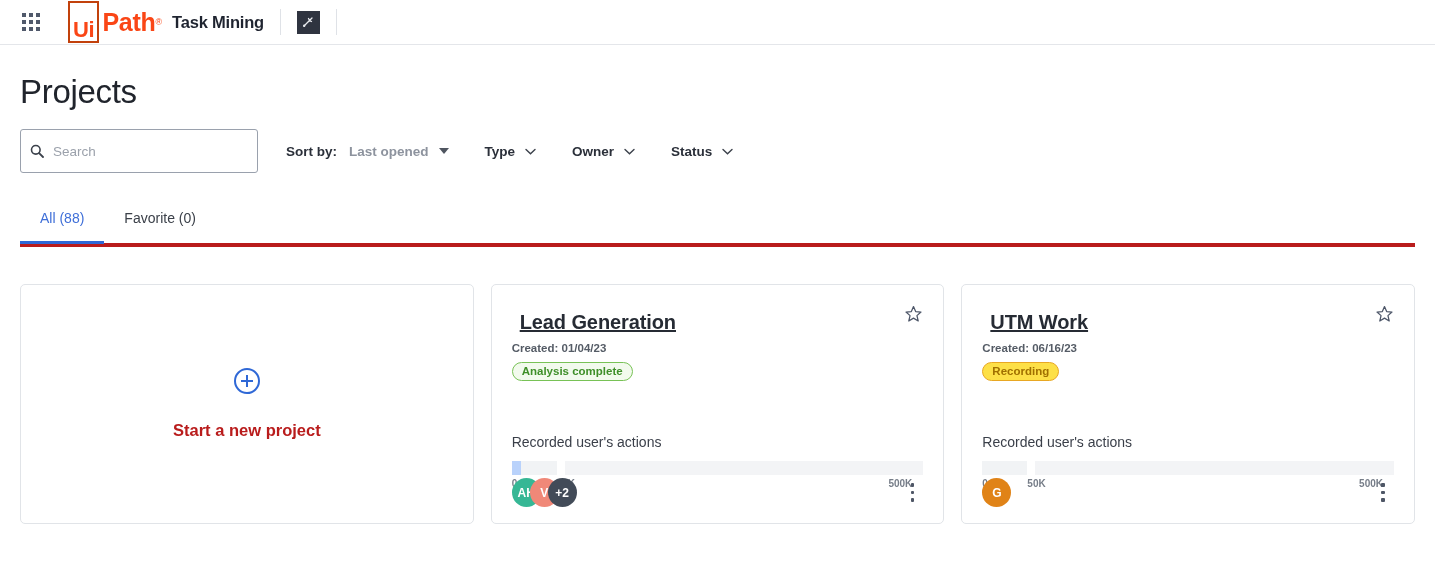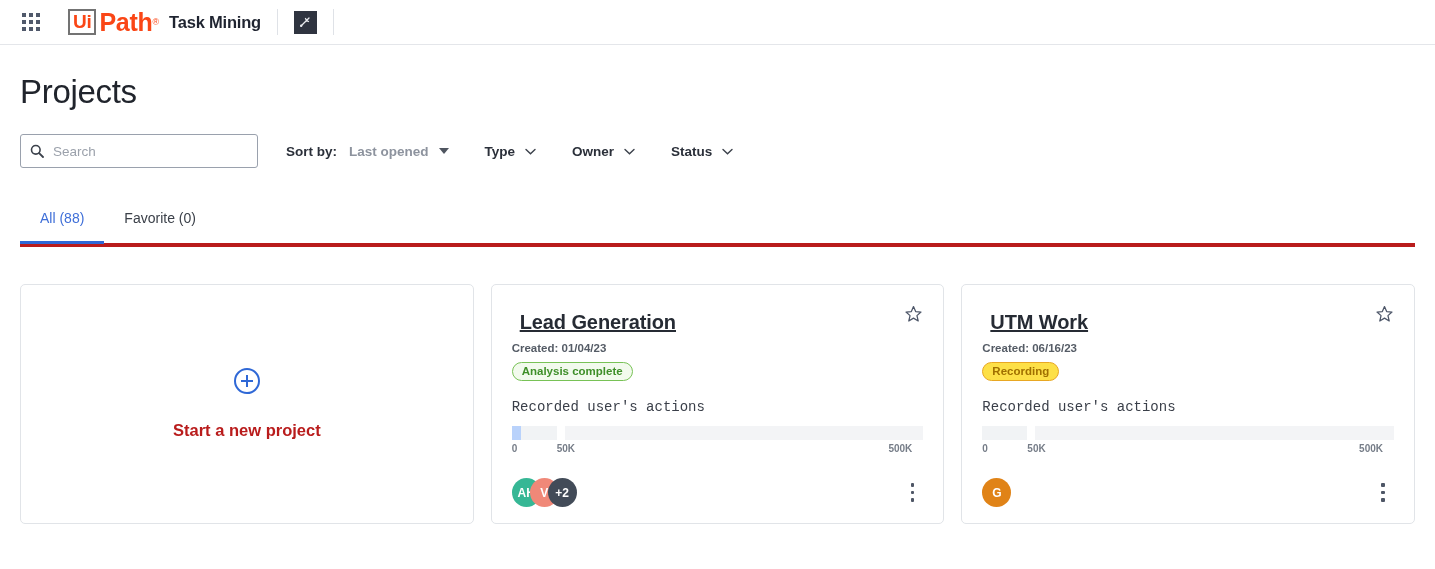--- a/index.html
+++ b/index.html
@@ -32,26 +32,26 @@
   }
   .grid-icon i { display: block; width: 4px; height: 4px; background: #50596b; }
 
   .brand {
     display: flex; align-items: center;
     margin-left: 28px;
     cursor: pointer;
   }
   .logo-ui {
     display: inline-block;
-    border: 2px solid #737373;
+    border: 2px solid #c2410c;
     color: #fa4616;
     font-weight: bold;
-    font-size: 19px;
+    font-size: 22px;
     line-height: 19px;
-    padding: 1px 3px 2px 3px;
+    padding: 17px 3px 2px 3px;
     letter-spacing: -0.3px;
   }
   .logo-path {
     color: #fa4616;
     font-weight: bold;
     font-size: 25px;
     margin-left: 3px;
     letter-spacing: -0.3px;
   }
   .logo-reg { color: #fa4616; font-size: 9px; vertical-align: super; }
@@ -82,21 +82,21 @@
   }
 
   
   .filters {
     display: flex;
     align-items: center;
     margin-top: 25px;
     height: 30px;
   }
   .search-box {
-    width: 238px; height: 34px;
+    width: 238px; height: 44px;
     border: 1px solid #9aa1ad;
     border-radius: 3px;
     display: flex; align-items: center;
     padding: 12px 9px;
     background: #fff;
   }
   .search-box svg { flex: none; }
   .search-input {
     border: none; outline: none;
     font-size: 13.5px;
@@ -232,22 +232,21 @@
   .star-btn {
     position: absolute;
     top: 20px; right: 20px;
     cursor: pointer;
     line-height: 0;
   }
 
   .metric-label {
     font-size: 14px;
     color: #3a3f49;
-    margin-top: 18px;
-    font-family: Liberation Mono, monospace;
+    margin-top: 53px;
   }
   .bar-wrap { margin-top: 11px; position: relative; height: 14px; }
   .bar-seg-a {
     position: absolute; left: 0; top: 0;
     width: 45px; height: 14px;
     background: #f1f3f5;
   }
   .bar-fill {
     position: absolute; left: 0; top: 0;
     height: 14px;

